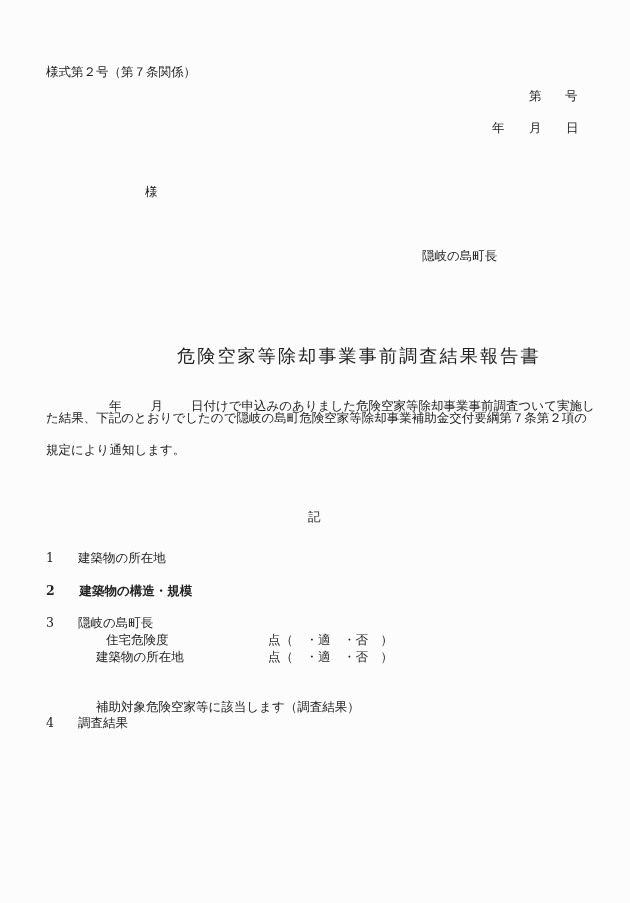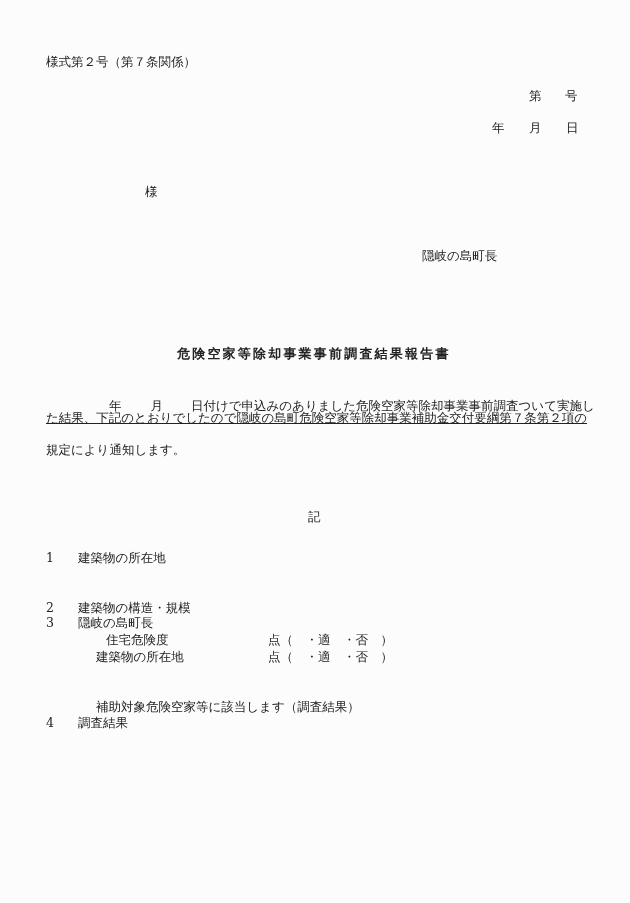--- a/index.html
+++ b/index.html
@@ -16,34 +16,33 @@
       color: #222222;
       font-size: 12.5px;
       line-height: 1;
     }
     .abs {
       position: absolute;
       white-space: nowrap;
     }
     .title {
       letter-spacing: 2.2px;
-      font-size: 13px;
-      font-weight: bold;
+      font-size: 18px;
     }
     .body-line {
       letter-spacing: 0px;
     }
     .gap { display: inline-block; }
   </style>
 </head>
 <body>
 
 <div>
 
-  <div class="abs" style="left:46px; top:56px;">様式第２号（第７条関係）</div>
+  <div class="abs" style="left:46px; top:66px;">様式第２号（第７条関係）</div>
 
   <div class="abs" style="left:529px; top:90px;">第</div>
   <div class="abs" style="left:565px; top:90px;">号</div>
 
   <div class="abs" style="left:492px; top:122px;">年</div>
   <div class="abs" style="left:529px; top:122px;">月</div>
   <div class="abs" style="left:566px; top:122px;">日</div>
 
   <div class="abs" style="left:145px; top:186px;">様</div>
 
@@ -52,33 +51,33 @@
   <div class="abs title" style="left:177px; top:347px;">危険空家等除却事業事前調査結果報告書</div>
 
   <div class="abs body-line" style="left:109px; top:379px;margin-top:21px;">
     <span>年</span>
     <span class="gap" style="width:21px;"></span>
     <span>月</span>
     <span class="gap" style="width:20px;"></span>
     <span>日付けで申込みのありました危険空家等除却事業事前調査ついて実施し</span>
   </div>
 
-  <div class="abs body-line" style="left:46px; top:412px;text-decoration:underline;">た結果、下記のとおりでしたので隠岐の島町危険空家等除却事業補助金交付要綱第７条第２項の</div>
+  <div class="abs body-line" style="left:46px; top:412px;">た結果、下記のとおりでしたので隠岐の島町危険空家等除却事業補助金交付要綱第７条第２項の</div>
 
   <div class="abs body-line" style="left:46px; top:444px;">規定により通知します。</div>
 
   <div class="abs" style="left:308px; top:511px;">記</div>
 
   <div class="abs" style="left:46px; top:552px;">
     <span>1</span>
     <span class="gap" style="width:16px;"></span>
     <span>建築物の所在地</span>
   </div>
 
-  <div class="abs" style="left:46px; top:602px;">
+  <div class="abs" style="left:46px; top:585px;font-weight:bold;">
     <span>2</span>
     <span class="gap" style="width:16px;"></span>
     <span>建築物の構造・規模</span>
   </div>
 
   <div class="abs" style="left:46px; top:617px;">
     <span>3</span>
     <span class="gap" style="width:16px;"></span>
     <span>隠岐の島町長</span>
   </div>

